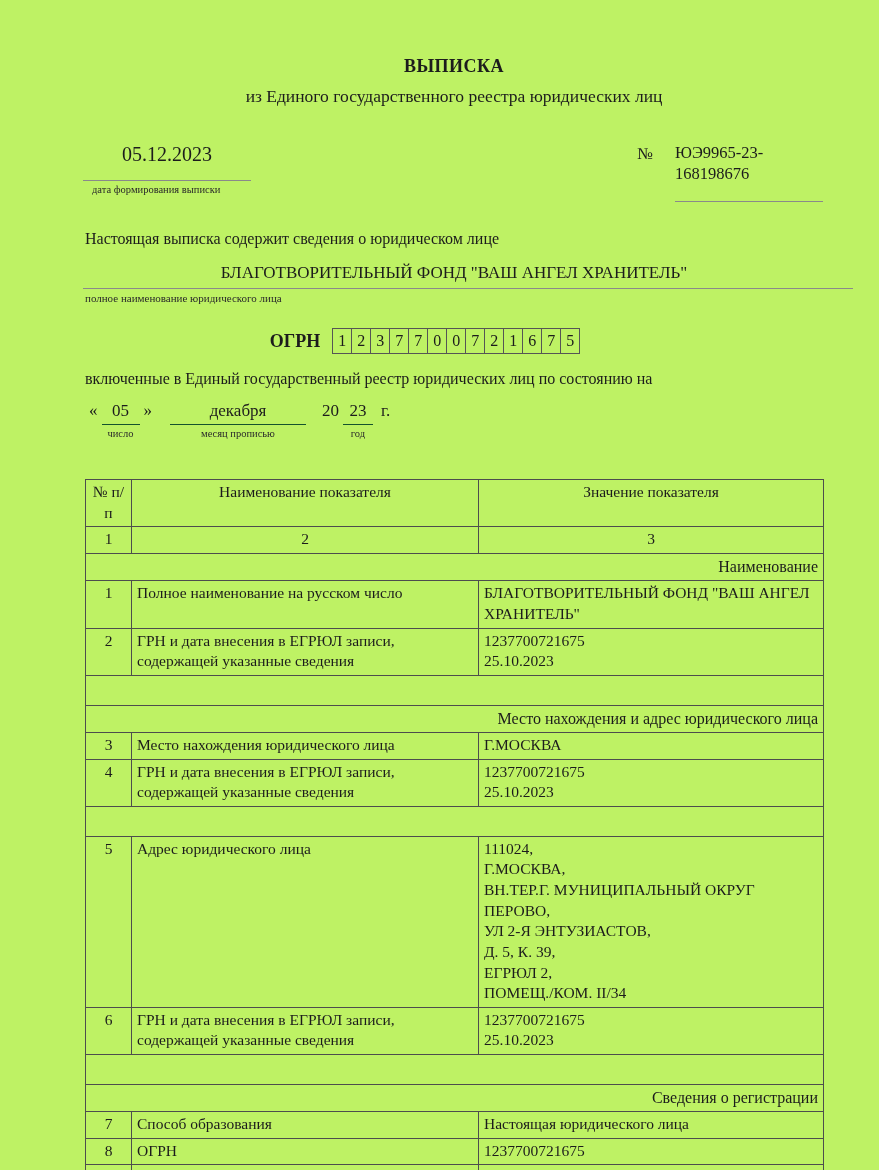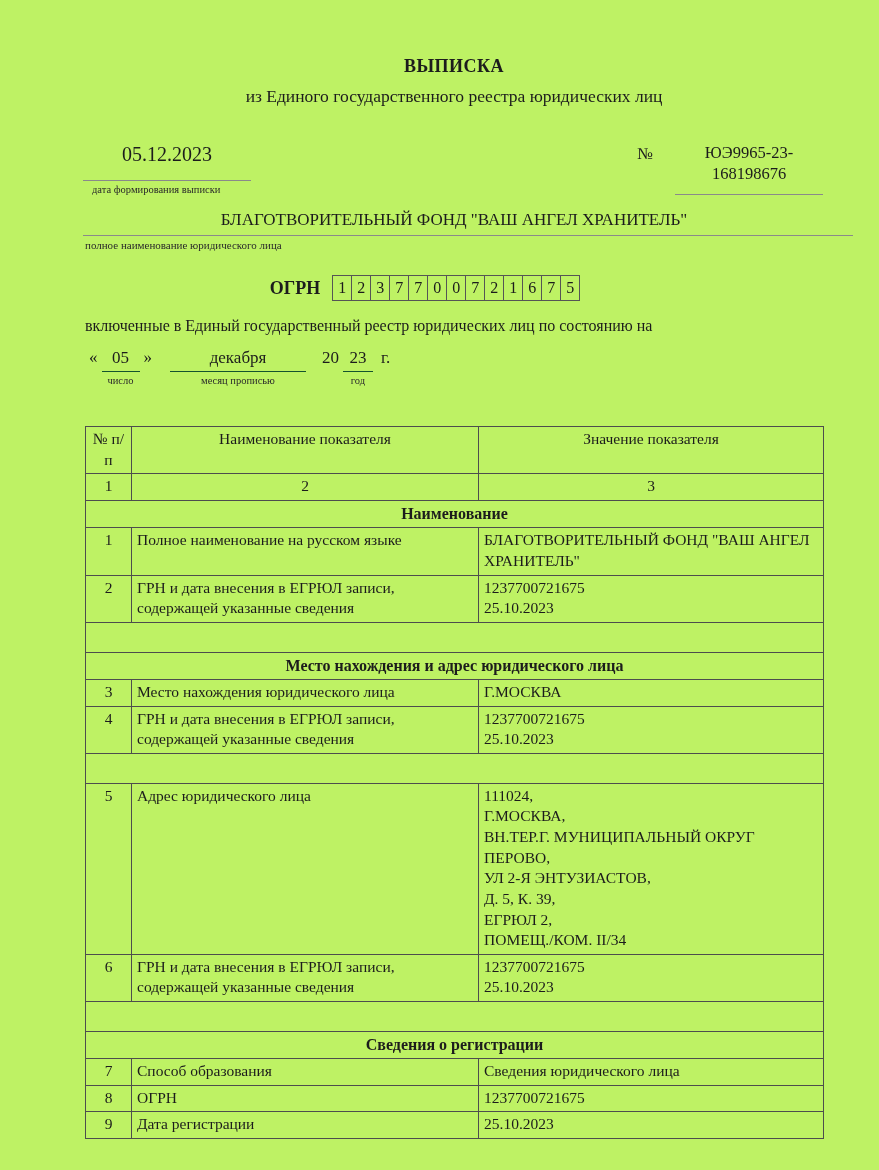--- a/index.html
+++ b/index.html
@@ -57,25 +57,25 @@
     color: #2a2a2a;
   }
   .number-block {
     display: flex;
     align-items: flex-start;
     gap: 22px;
   }
   .number-sign { font-size: 16.5px; padding-top: 1px; }
   .number-lines {
     width: 148px;
-    text-align: center;
+    text-align: left;
     font-size: 16.5px;
     line-height: 1.25;
     border-bottom: 1px solid #8a8a8a;
-    padding-bottom: 10px;
+    padding-bottom: 17px;
   }
 
   .intro-line {
     font-size: 16px;
     margin-top: 28px;
   }
   .company-name {
     text-align: center;
     font-size: 17px;
     margin-top: 15px;
@@ -151,22 +151,22 @@
     border: 1px solid #4d4d4d;
     vertical-align: top;
     padding: 2px 5px 3px 5px;
     line-height: 1.33;
     overflow: hidden;
     margin-top: 23px;
   }
   td.c-num { text-align: center; }
   td.c-head { text-align: center; padding-top: 3px; padding-bottom: 3px; }
   td.section-cell {
-    font-weight: bold;
-    text-align: center;
+    font-weight: normal;
+    text-align: right;
     font-size: 16px;
     padding-top: 3px;
     padding-bottom: 4px;
   }
   td.spacer-cell {
     border-top: none;
     border-bottom: none;
     height: 24px;
     padding: 0;
   }
@@ -189,20 +189,21 @@
       </div>
       <div class="number-block">
         <span class="number-sign">№</span>
         <div class="number-lines">
           <div>ЮЭ9965-23-</div>
           <div>168198676</div>
         </div>
       </div>
     </div>
 
+    <div class="intro-line">Настоящая выписка содержит сведения о юридическом лице</div>
     <div class="company-name">БЛАГОТВОРИТЕЛЬНЫЙ ФОНД "ВАШ АНГЕЛ ХРАНИТЕЛЬ"</div>
     <div class="company-rule"></div>
     <div class="company-label">полное наименование юридического лица</div>
 
     <div class="ogrn-row">
       <span class="ogrn-label">ОГРН</span>
       <div class="ogrn-boxes">
           <span class="ogrn-box">1</span>
           <span class="ogrn-box">2</span>
           <span class="ogrn-box">3</span>
@@ -255,21 +256,21 @@
         <tr>
           <td class="c-head">1</td>
           <td class="c-head">2</td>
           <td class="c-head">3</td>
         </tr>
       <tr>
             <td colspan="3" class="section-cell">Наименование</td>
           </tr>
           <tr>
             <td class="c-num">1</td>
-            <td>Полное наименование на русском языке</td>
+            <td>Полное наименование на русском число</td>
             <td>
               <div class="val-line">БЛАГОТВОРИТЕЛЬНЫЙ ФОНД "ВАШ АНГЕЛ ХРАНИТЕЛЬ"</div>
             </td>
           </tr>
           <tr>
             <td class="c-num">2</td>
             <td>ГРН и дата внесения в ЕГРЮЛ записи, содержащей указанные сведения</td>
             <td>
               <div class="val-line">1237700721675</div>
               <div class="val-line">25.10.2023</div>
@@ -323,21 +324,21 @@
           <tr>
             <td colspan="3" class="spacer-cell"></td>
           </tr>
           <tr>
             <td colspan="3" class="section-cell">Сведения о регистрации</td>
           </tr>
           <tr>
             <td class="c-num">7</td>
             <td>Способ образования</td>
             <td>
-              <div class="val-line">Сведения юридического лица</div>
+              <div class="val-line">Настоящая юридического лица</div>
             </td>
           </tr>
           <tr>
             <td class="c-num">8</td>
             <td>ОГРН</td>
             <td>
               <div class="val-line">1237700721675</div>
             </td>
           </tr>
           <tr>

